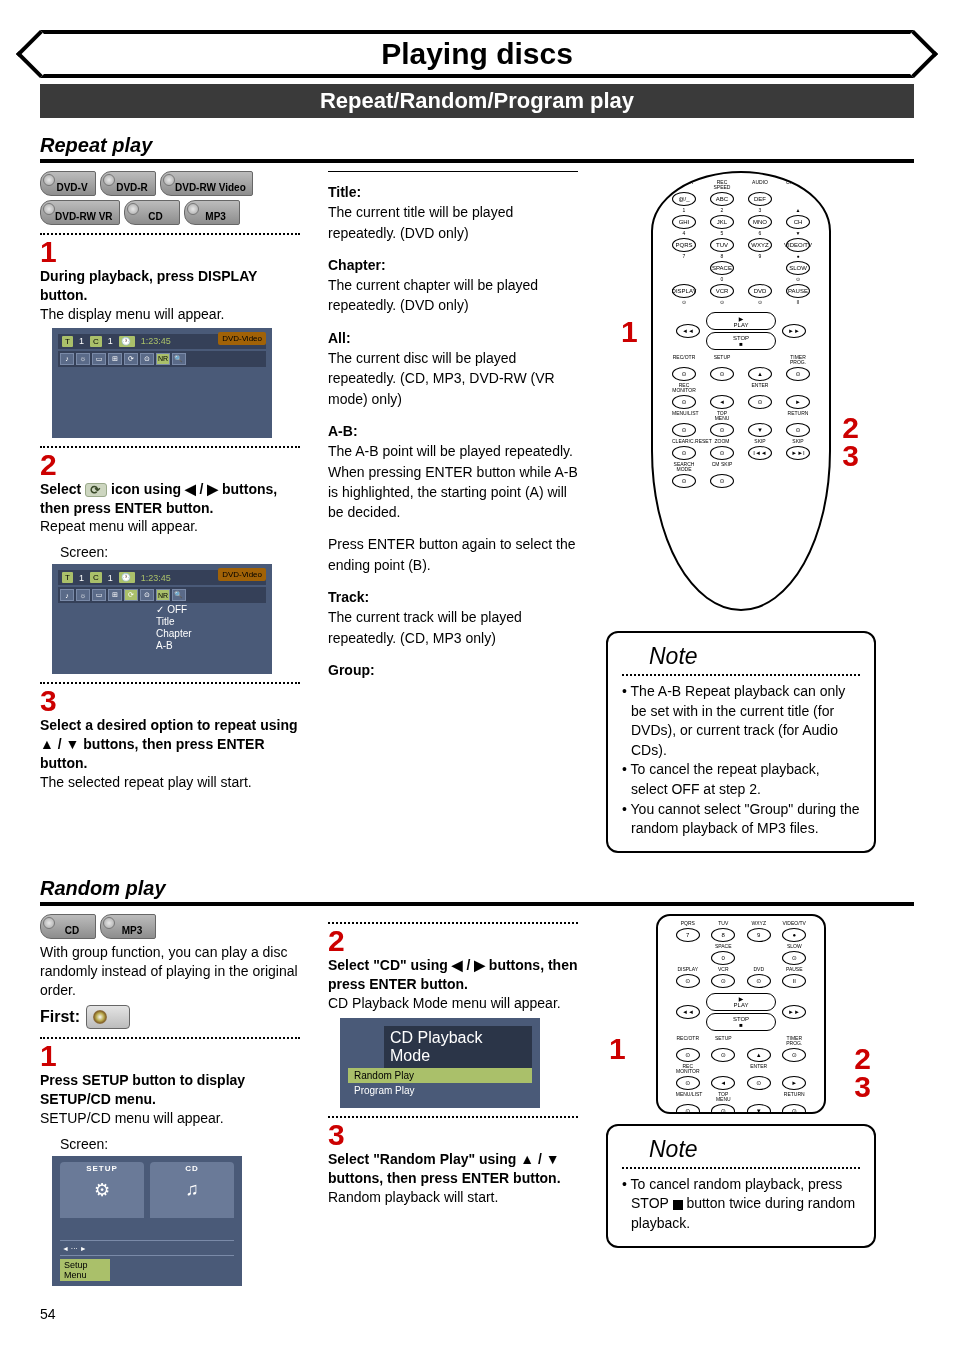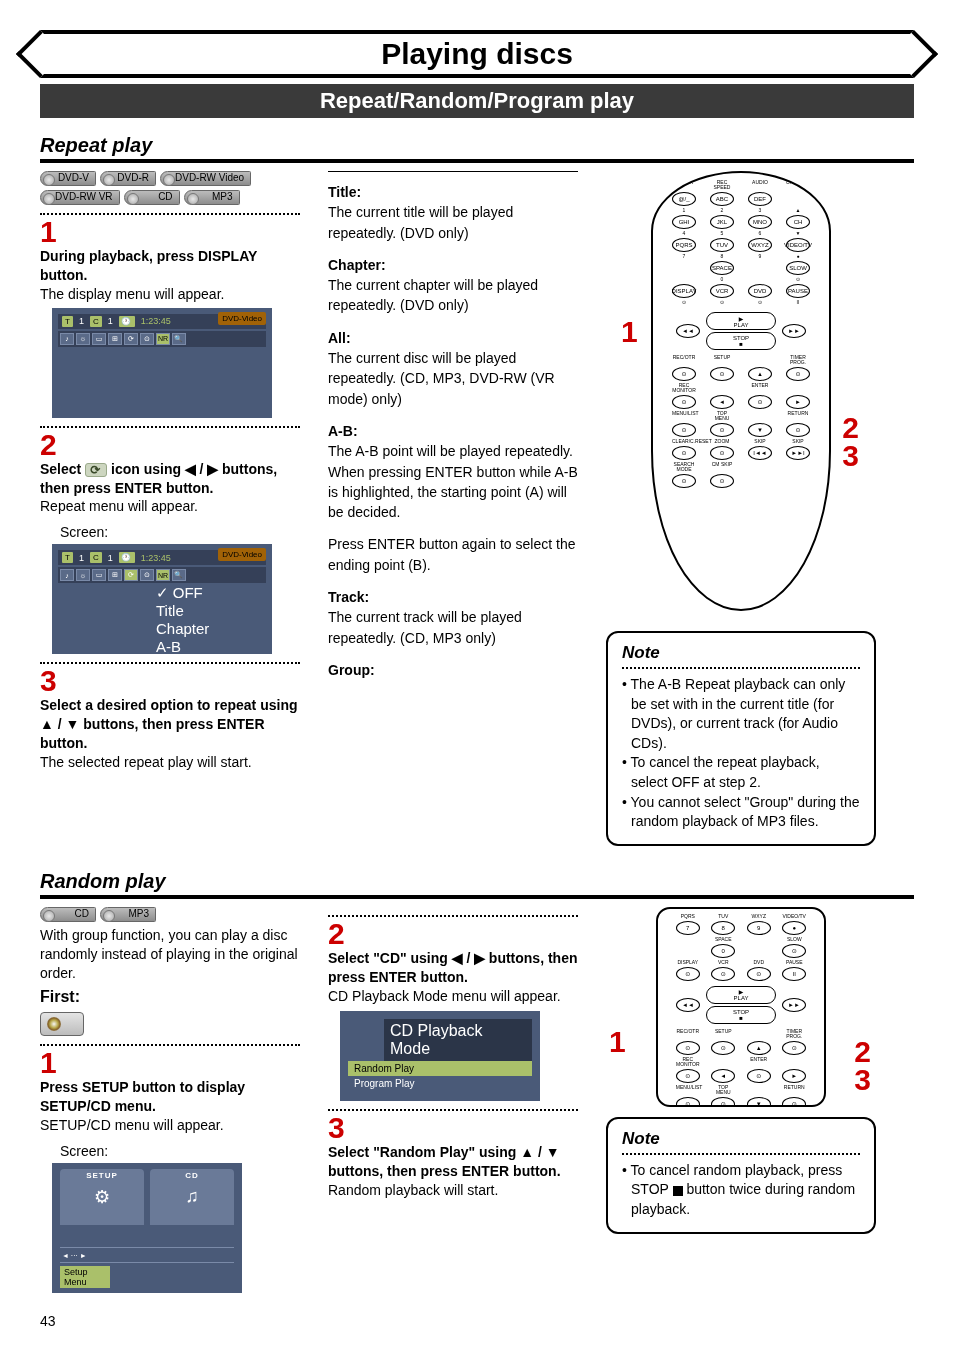--- a/index.html
+++ b/index.html
@@ -9,63 +9,63 @@
   .title-bar::before { left: -17px; border-right: none; border-top: none; }
   .title-bar::after { right: -17px; border-left: none; border-bottom: none; }
   .page-title { font-size: 30px; font-weight: bold; }
   .section-bar { background: #3a3a3a; color: #fff; text-align: center; font-size: 22px; font-weight: bold; padding: 4px 0; margin-bottom: 16px; }
   h2 { font-size: 20px; font-weight: bold; font-style: italic; border-bottom: 4px solid #000; padding-bottom: 2px; margin-bottom: 8px; }
   .columns { display: flex; gap: 28px; }
   .col-left { width: 260px; }
   .col-mid { width: 250px; }
   .col-right { width: 270px; }
   .badges { display: flex; flex-wrap: wrap; gap: 4px; margin-bottom: 4px; }
-  .badge { background: linear-gradient(#bcbcbc,#8d8d8d); border: 1px solid #676767; border-radius: 11px 2px 2px 11px; font-size: 10px; font-weight: normal; padding: 0 6px 2px 14px; color: #000; position: relative; min-width: 56px; text-align: right; }
+  .badge { background: linear-gradient(#bcbcbc,#8d8d8d); border: 1px solid #676767; border-radius: 11px 2px 2px 11px; font-size: 10px; font-weight: bold; padding: 10px 6px 2px 14px; color: #000; position: relative; min-width: 56px; text-align: center; }
   .badge::before { content: ''; position: absolute; left: 2px; top: 2px; width: 10px; height: 10px; border-radius: 50%; background: radial-gradient(#e8e8e8,#a6a6a6); border:1px solid #777; }
   .dotted { border: none; border-top: 2px dotted #000; margin: 8px 0 0 0; }
   .step-num { font-size: 30px; font-weight: bold; color: #cc0000; line-height: 1; margin-top: 2px; }
   .step-body { font-size: 14px; line-height: 1.35; }
   .step-body b { font-weight: bold; }
   .screen-label { font-size: 14px; margin: 8px 0 4px 20px; }
   .osd { background: #4a5a78; width: 220px; height: 110px; margin: 4px 0 8px 12px; position: relative; padding: 6px; color: #fff; font-size: 9px; }
   .osd-head { display: flex; gap: 6px; align-items: center; background:#354058; padding:2px 4px; }
   .osd-head .tag { background:#aac06a; color:#000; padding: 1px 3px; font-size: 8px; border-radius:1px; }
   .osd-label { position:absolute; top:4px; right:6px; background:#a16207; color:#000; padding:2px 4px; font-size:8px; border-radius:2px; }
   .osd-icons { display:flex; gap:2px; margin-top:2px; flex-wrap:wrap; background:#354058; padding:2px; }
   .osd-icons span { width:14px; height:12px; background:#5a6a88; border:1px solid #7a8aa8; display:flex; align-items:center; justify-content:center; font-size:7px; }
-  .osd-menu { position:absolute; left:104px; top:40px; color:#fff; font-size:15px; line-height:1.2; }
+  .osd-menu { position:absolute; left:104px; top:40px; color:#fff; font-size:10px; line-height:1.2; }
   .osd-menu div:first-child::before { content:'✓ '; }
   .desc { font-size: 14px; line-height: 1.45; margin-bottom: 12px; }
   .desc b { font-weight: bold; }
   .remote { width: 180px; height: 450px; margin: 0 auto; position: relative; }
   .remote-outline { width: 180px; height: 440px; border: 2px solid #000; border-radius: 90px 90px 90px 90px / 60px 60px 160px 160px; position: relative; overflow: hidden; padding-top:6px; }
   .remote-rows { font-size: 6px; text-align:center; line-height:1; color:#000; }
   .remote-row { display:flex; justify-content:space-around; padding: 1px 12px; }
   .remote-btn { width:24px; height:14px; border:1px solid #000; border-radius:50%; display:flex; align-items:center; justify-content:center; font-size:6px; }
   .remote-big { display:flex; align-items:center; justify-content:center; padding:4px 10px; gap:6px; }
   .remote-play { width:70px; height:18px; border:1px solid #000; border-radius:10px; font-size:6px; display:flex; align-items:center; justify-content:center; flex-direction:column; }
   .remote-callout { position:absolute; font-size:30px; font-weight:bold; color:#cc0000; }
   .note-box { border: 2px solid #000; border-radius: 12px; padding: 10px 14px 12px 14px; margin-top: 10px; }
-  .note-title { font-weight: bold; font-style: italic; font-size: 17px; }
+  .note-title { font-weight: normal; font-style: italic; font-size: 23px; margin-left: 27px; }
   .note-dotted { border:none; border-top:2px dotted #000; margin:4px 0 6px 0; }
   .note-body { font-size: 14px; line-height: 1.4; }
   .note-body li { list-style: none; text-indent: -9px; padding-left: 9px; }
   .note-body li::before { content: '• '; }
   .cd-menu { width:200px; height:90px; background:#4a5a78; margin:6px 0 6px 12px; padding:8px; }
   .cd-menu-title { background:#2b3548; color:#fff; font-size:16px; padding:3px 6px;margin-left:36px; }
   .cd-menu-item { color:#fff; font-size:10px; padding:2px 6px; }
   .cd-menu-item.hl { background:#aac06a; color:#000; }
   .setup-menu { width:190px; height:130px; background:#4a5a78; margin:4px 0 4px 12px; position:relative; }
   .setup-inner { position:absolute; left:8px; top:6px; right:8px; display:flex; gap:6px; }
   .setup-tab { flex:1; height:56px; background:#6a7a98; display:flex; flex-direction:column; align-items:center; justify-content:flex-start; font-size:8px; color:#fff; padding-top:2px; border-top-left-radius:4px; border-top-right-radius:4px; }
   .setup-tab b { font-weight:bold; letter-spacing:1px; }
   .setup-footer { position:absolute; left:8px; bottom:6px; right:8px; height:40px; }
   .setup-footer .hl { background:#aac06a; color:#000; font-size:9px; padding:1px 4px; width:50px; }
   .arrow-sym { font-family: Arial; }
-  .first-row { display:flex; align-items:flex-start; gap:6px;flex-direction:column; }
+  .first-row { display:flex; align-items:center; gap:6px; }
   .dvd-tiny { width:44px; height:24px; border:1px solid #666; border-radius:4px; background:linear-gradient(#e4e4e4,#bcbcbc); display:flex; align-items:center; justify-content:center; position:relative; }
   .dvd-tiny::after { content:''; position:absolute; left:6px; top:4px; width:14px; height:14px; border-radius:50%; background:radial-gradient(#f6f6f6,#b8a84a 40%,#85632a 60%,#c8c8c8); }
   .page-num { font-size: 14px; margin-top: 16px; }
   .repeat-icon { display:inline-block; width:22px; height:14px; background:#cdd6c0; border:1px solid #9aa98a; border-radius:3px; vertical-align:middle; position:relative; }
   .repeat-icon::after { content:'⟳'; position:absolute; left:4px; top:-2px; font-size:12px; color:#3a4a2a; }
   .remote2 { width:170px; height:200px; border:2px solid #000; border-radius:14px; margin:0 auto; position:relative; overflow:hidden; padding-top:4px; }
   .stop-sq { display:inline-block; width:10px; height:10px; background:#000; vertical-align:middle; }
 </style>
 </head>
 <body>
@@ -485,13 +485,13 @@
     <div class="note-box">
       <div class="note-title">Note</div>
       <hr class="note-dotted">
       <ul class="note-body">
         <li>To cancel random playback, press STOP <span class="stop-sq"></span> button twice during random playback.</li>
       </ul>
     </div>
   </div>
 </div>
 
-<div class="page-num">43</div>
+<div class="page-num">54</div>
 
 </body></html>

